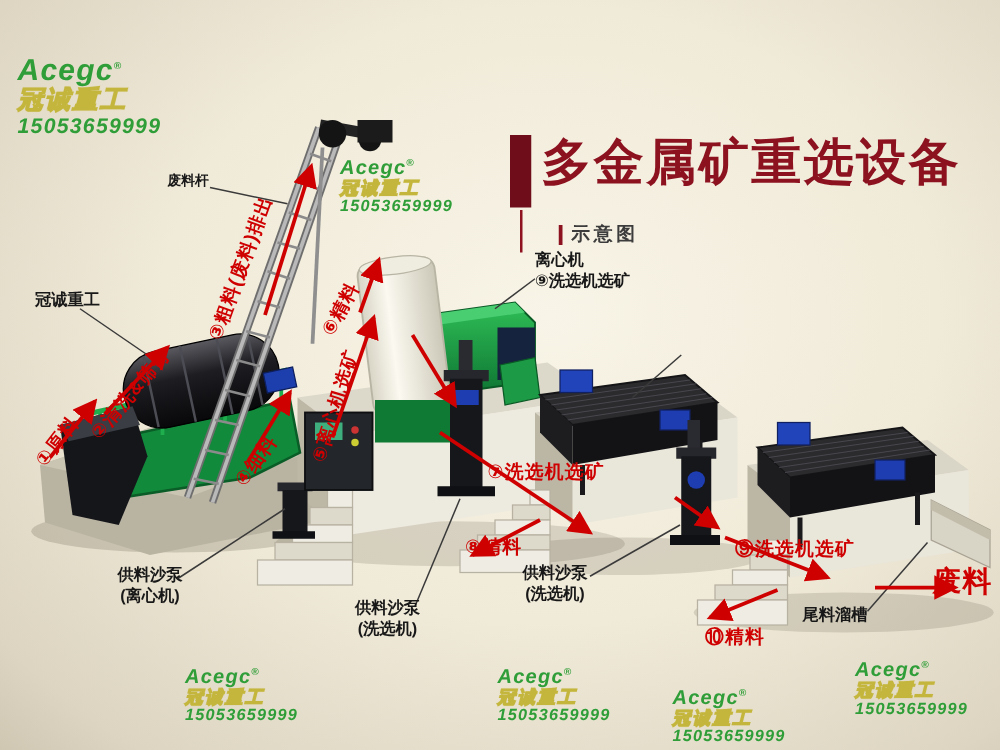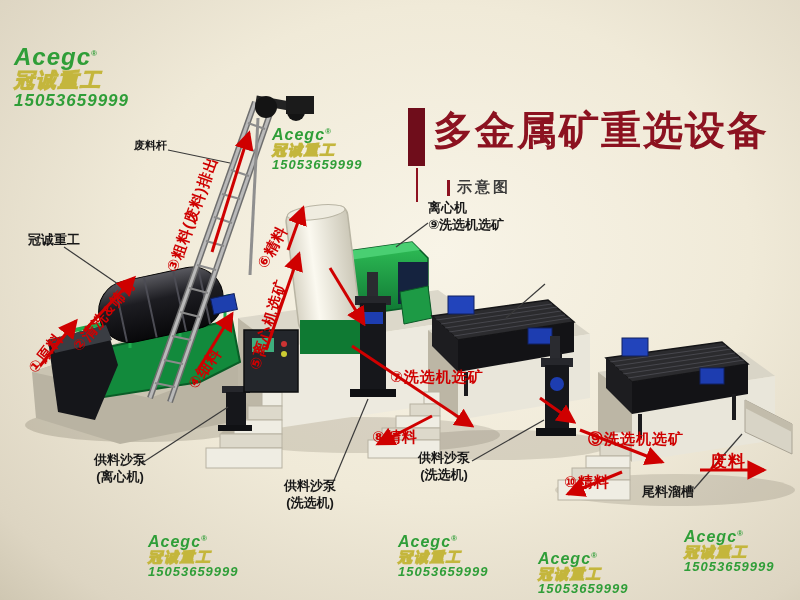--- a/index.html
+++ b/index.html
@@ -27,21 +27,21 @@
   .wm .wm-phone{color:#2f9e38;font-size:13px;letter-spacing:1px;}
   .wm.large .wm-brand{font-size:24px;}
   .wm.large .wm-company{font-size:20px;}
   .wm.large .wm-phone{font-size:17px;}
 
   
   .eqlab{position:absolute;font-size:13px;color:#181818;font-weight:600;line-height:1.3;white-space:nowrap;}
 
   
   .step{position:absolute;color:#cf0000;font-size:15px;font-weight:800;white-space:nowrap;transform-origin:0 50%;letter-spacing:1px;}
-  .step.big{font-size:17px;}
+  .step.big{font-size:23px;margin-left:36px;}
 </style>
 </head>
 <body>
 
 <div class="stage">
 
   <svg class="art" viewBox="0 0 800 600">
     <defs>
       <linearGradient id="drumG" x1="0" y1="0" x2="0" y2="1">
         <stop offset="0" stop-color="#5a5a60"></stop>
@@ -258,21 +258,21 @@
 
   <div class="step" style="left:32px;top:362px;transform:rotate(-52deg);">①原料</div>
   <div class="step" style="left:76px;top:340px;transform:rotate(-50deg);">②清洗&amp;筛分</div>
   <div class="step" style="left:172px;top:262px;transform:rotate(-70deg);">③粗料(废料)排出</div>
   <div class="step" style="left:192px;top:378px;transform:rotate(-55deg);">④细料</div>
   <div class="step" style="left:255px;top:360px;transform:rotate(-73deg);">⑤离心机选矿</div>
   <div class="step" style="left:262px;top:258px;transform:rotate(-62deg);">⑥精料</div>
   <div class="step" style="left:390px;top:368px;">⑦洗选机选矿</div>
   <div class="step" style="left:372px;top:428px;">⑧精料</div>
   <div class="step" style="left:588px;top:430px;font-family:Liberation Mono, monospace;">⑨洗选机选矿</div>
-  <div class="step" style="left:564px;top:473px;">⑩精料</div>
+  <div class="step" style="left:564px;top:500px;font-family:Liberation Serif, serif;">⑩精料</div>
   <div class="step big" style="left:710px;top:450px;">废料</div>
 
   <div class="wm large" style="left:14px;top:8px;">
     <div class="wm-brand"><span>Acegc</span><sup>®</sup></div>
     <div class="wm-company">冠诚重工</div>
     <div class="wm-phone">15053659999</div>
   </div>
   <div class="wm" style="left:272px;top:90px;">
     <div class="wm-brand"><span>Acegc</span><sup>®</sup></div>
     <div class="wm-company">冠诚重工</div>

